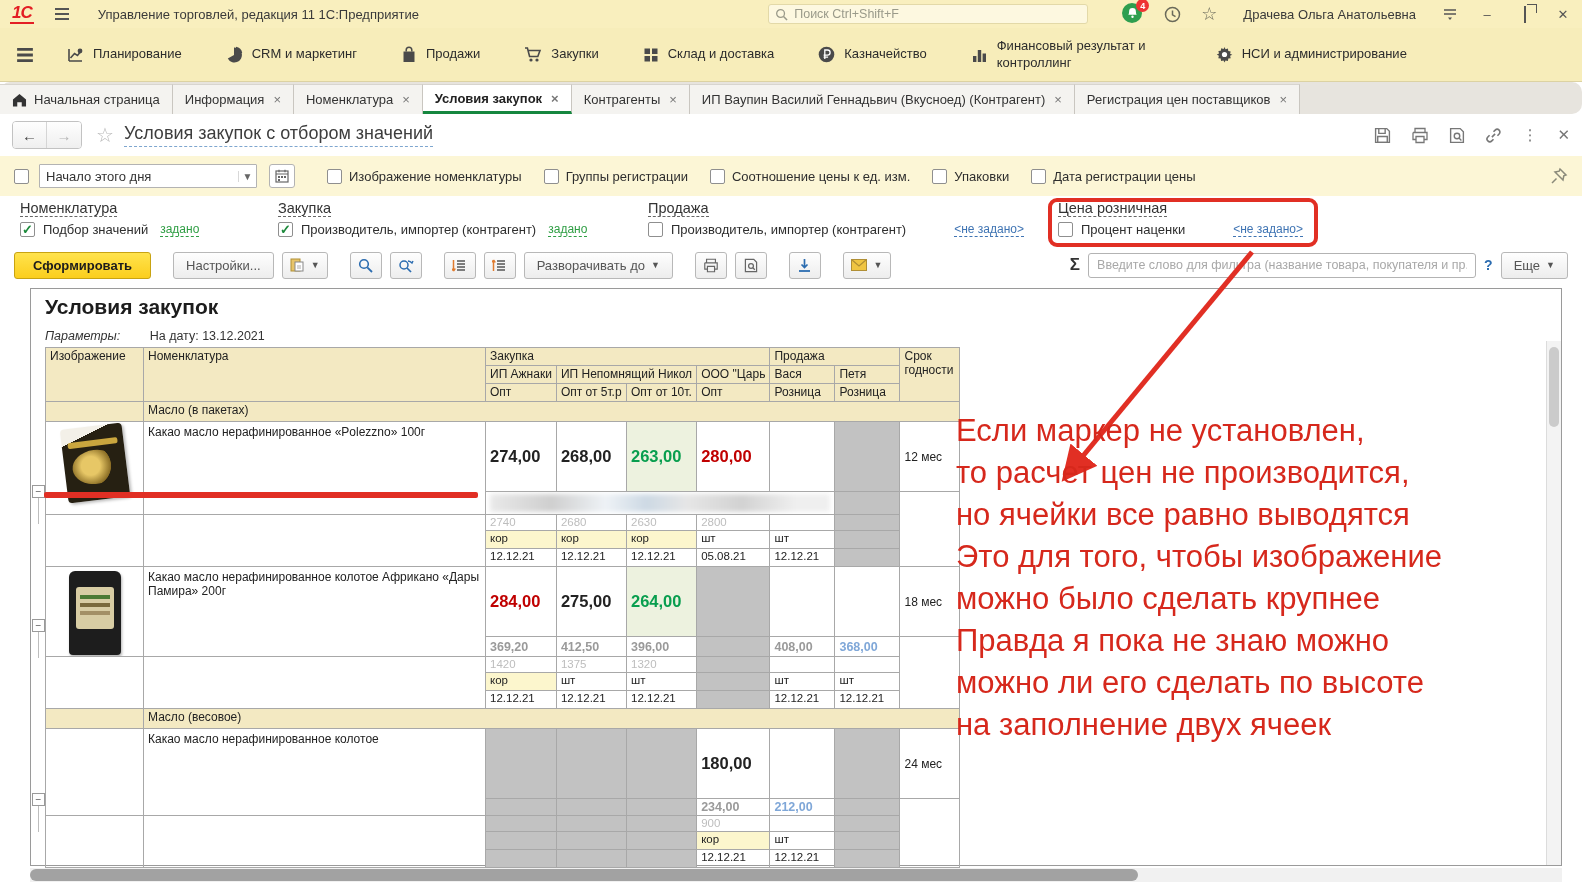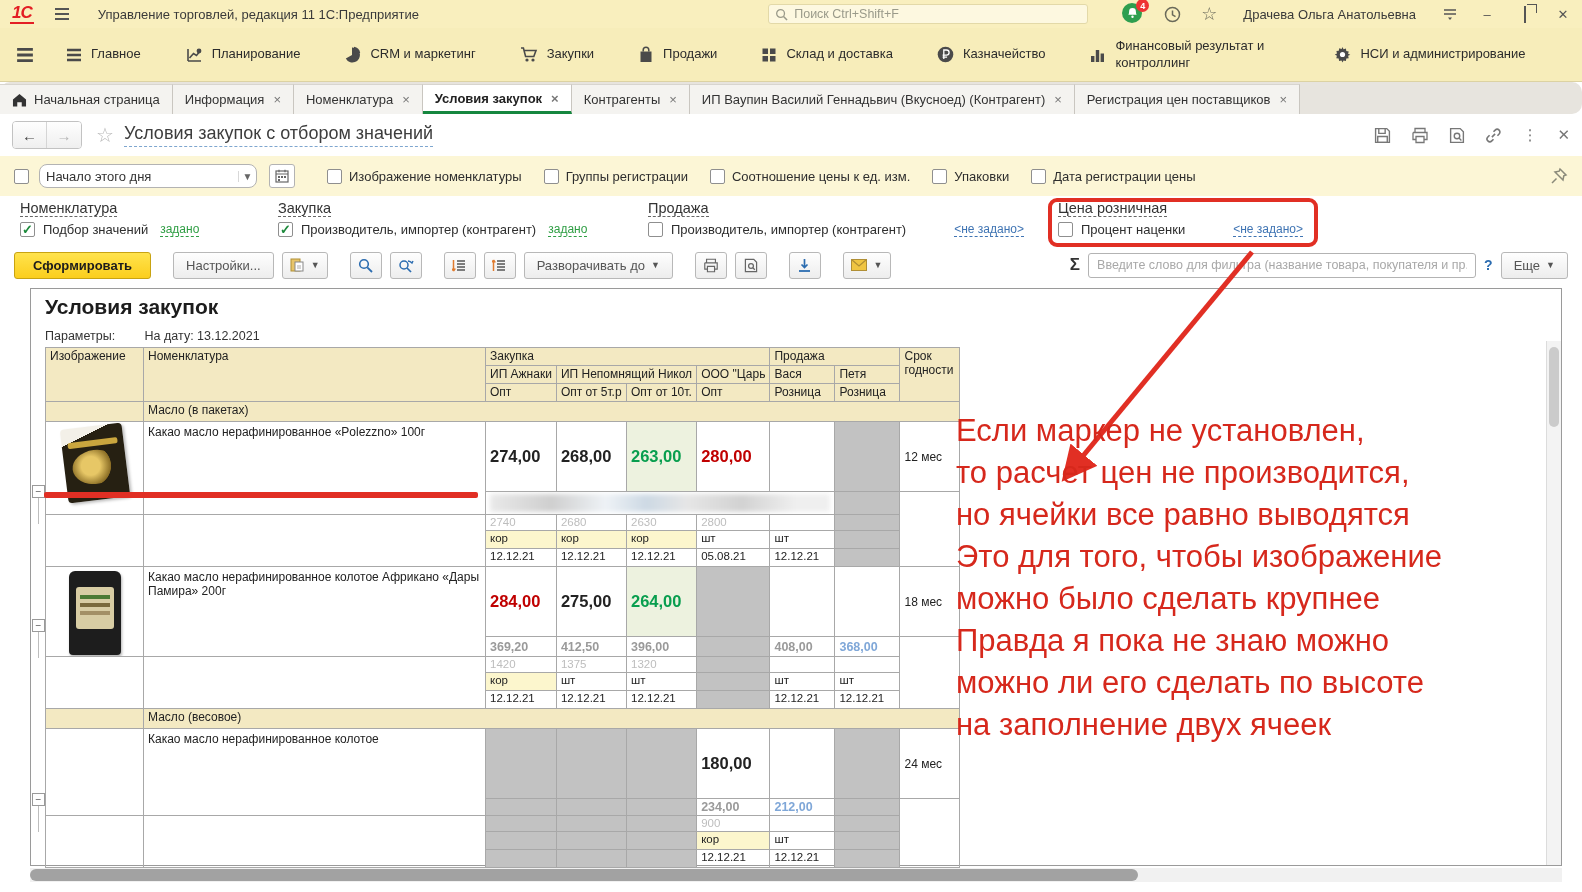--- a/index.html
+++ b/index.html
@@ -42,21 +42,21 @@
 .nav-back { color:#444; } .nav-fwd { color:#b5b5b5; }
 .ph-star { color:#b9b9b9; font-size:20px; margin:0 10px 0 14px; }
 .page-title { font-size:18px; color:#3d3d3d; border-bottom:1px dashed #7ea6cf; padding-bottom:2px; }
 .ph-icons { margin-left:auto; display:flex; align-items:center; gap:20px; color:#777; }
 .ph-icons .x { font-size:15px; color:#777; }
 
 
 .filterbar { position:absolute; left:0; top:156px; width:1582px; height:40px; background:#fcf6d6; display:flex; align-items:center; padding:0 14px; gap:10px; }
 .cb { width:15px; height:15px; background:#fff; border:1px solid #8f8f8f; border-radius:2px; display:inline-flex; align-items:center; justify-content:center; flex:none; }
 .cb.checked:after { content:"✓"; color:#1d8a3c; font-size:13px; font-weight:bold; line-height:1; }
-.period { width:218px; height:24px; background:#fff; border:1px solid #b3b3b3; border-radius:8px; display:flex; align-items:center; font-size:13px; color:#333; }
+.period { width:218px; height:24px; background:#fff; border:1px solid #b3b3b3; border-radius:1px; display:flex; align-items:center; font-size:13px; color:#333; }
 .period .txt { flex:1; padding:0 6px; }
 .period .arr { width:18px; text-align:center; color:#666; font-size:10px; border-left:1px solid #d8d8d8; }
 .cal-btn { width:26px; height:24px; border:1px solid #b3b3b3; border-radius:3px; background:#fff; display:flex; align-items:center; justify-content:center; margin-left:2px; }
 .fb-opt { display:flex; align-items:center; gap:7px; font-size:13px; color:#2e2e2e; margin-left:22px; }
 .pin { margin-left:auto; color:#8a8a7a; }
 
 
 .sections { position:absolute; left:0; top:196px; width:1582px; height:48px; background:#fff; display:flex; padding-left:20px; }
 .section { padding-top:3px; }
 .section:nth-child(1){ width:258px; } .section:nth-child(2){ width:370px; } .section:nth-child(3){ width:410px; } .section:nth-child(4){ width:320px; }
@@ -75,21 +75,21 @@
 .tb-sep { width:6px; }
 .sigma { font-size:17px; font-weight:bold; color:#333; margin-left:auto; }
 .filter-input { width:388px; height:25px; border:1px solid #b3b3b3; border-radius:3px; font-size:12.5px; padding:0 8px; color:#333; font-family:"Liberation Sans",sans-serif; }
 .filter-input::placeholder { color:#a8a8a8; }
 .help-q { color:#2b6cb0; font-weight:bold; font-size:14px; }
 
 
 .report { position:absolute; left:30px; top:288px; width:1532px; height:578px; border:1px solid #9a9a9a; background:#fff; }
 .rep-title { position:absolute; left:14px; top:6px; font-size:21px; font-weight:bold; color:#1c1c1c; }
 .rep-params { position:absolute; left:14px; top:40px; font-size:12.5px; color:#333; }
-.rep-params .plabel { margin-right:26px; }
+.rep-params .plabel { margin-right:26px;font-style:italic; }
 .grid { position:absolute; left:14px; top:58px; border-collapse:collapse; table-layout:fixed; }
 .grid td { border:1px solid #a8a8a8; font-size:12px; color:#222; padding:1px 4px; overflow:hidden; white-space:nowrap; vertical-align:top; }
 .grid td.hd { background:#f3e9c2; }
 .grid td.group { background:#f3e9c2; }
 .grid td.gray { background:#c2c2c2; }
 .grid td.price { font-size:16.5px; font-weight:bold; vertical-align:middle; }
 .grid td.price.green { color:#089e4e; background:#edf2df; }
 .grid td.price.red { color:#c00000; }
 .grid td.alt { color:#9a9a9a; font-size:12.5px; font-weight:bold; vertical-align:middle;margin-top:16px; }
 .grid td.alt.blue { color:#7fa7d8; }
@@ -168,63 +168,55 @@
 </div>
 
 <div class="ribbon">
     <span class="icon-svg rb-burger">
       <svg width="18" height="16" viewBox="0 0 16 14">
         <path d="M1 2h14M1 7h14M1 12h14" stroke="#4a4a4a" stroke-width="2.6"></path>
       </svg>
     </span>
     <div class="rb-item">
       <span class="icon-svg">
-        <svg width="16" height="14" viewBox="0 0 16 14">
-          <path d="M1 2h14M1 7h14M1 12h14" stroke="#4a4a4a" stroke-width="2.4"></path>
-        </svg>
-      </span>
-      <span class="lbl">Главное</span>
-    </div>
-    <div class="rb-item">
-      <span class="icon-svg">
         <svg width="18" height="18" viewBox="0 0 18 18">
           <path d="M3 15V3M3 15h13" stroke="#4a4a4a" stroke-width="1.6" fill="none"></path>
           <path d="M4.5 12l4-4.5 3 2 4-5" stroke="#4a4a4a" stroke-width="1.6" fill="none"></path>
           <circle cx="14" cy="5" r="2.4" fill="#4a4a4a"></circle>
         </svg>
       </span>
       <span class="lbl">Планирование</span>
     </div>
     <div class="rb-item">
       <span class="icon-svg">
         <svg width="17" height="17" viewBox="0 0 17 17">
           <path d="M8 9V1.5A7.5 7.5 0 1 1 1.8 12.5z" fill="#4a4a4a"></path>
           <path d="M10 7V.8a7.5 7.5 0 0 1 6.2 6.2z" fill="#4a4a4a"></path>
         </svg>
       </span>
       <span class="lbl">CRM и маркетинг</span>
     </div>
     <div class="rb-item">
       <span class="icon-svg">
+        <svg width="16" height="17" viewBox="0 0 16 17">
+          <path d="M2.5 5.5h11V16h-11z" fill="#4a4a4a"></path>
+          <path d="M5.2 5.5V4a2.8 2.8 0 0 1 5.6 0v1.5" stroke="#4a4a4a" stroke-width="1.5" fill="none"></path>
+        </svg>
+      </span>
+      <span class="lbl">Продажи</span>
+    </div>
+    <div class="rb-item">
+      <span class="icon-svg">
         <svg width="18" height="17" viewBox="0 0 18 17">
           <path d="M1 2h2.4l2.2 8.5h8.2L16 4.5H4" stroke="#4a4a4a" stroke-width="1.6" fill="none"></path>
           <circle cx="7" cy="14" r="1.6" fill="#4a4a4a"></circle>
           <circle cx="13" cy="14" r="1.6" fill="#4a4a4a"></circle>
         </svg>
       </span>
       <span class="lbl">Закупки</span>
-    </div>
-    <div class="rb-item">
-      <span class="icon-svg">
-        <svg width="16" height="17" viewBox="0 0 16 17">
-          <path d="M2.5 5.5h11V16h-11z" fill="#4a4a4a"></path>
-          <path d="M5.2 5.5V4a2.8 2.8 0 0 1 5.6 0v1.5" stroke="#4a4a4a" stroke-width="1.5" fill="none"></path>
-        </svg>
-      </span>
-      <span class="lbl">Продажи</span>
     </div>
     <div class="rb-item">
       <span class="icon-svg">
         <svg width="16" height="16" viewBox="0 0 16 16">
           <path d="M1.5 1.5h5.5v5.5H1.5zM9 1.5h5.5v5.5H9zM1.5 9h5.5v5.5H1.5zM9 9h5.5v5.5H9z" fill="#4a4a4a"></path>
         </svg>
       </span>
       <span class="lbl">Склад и доставка</span>
     </div>
     <div class="rb-item">

